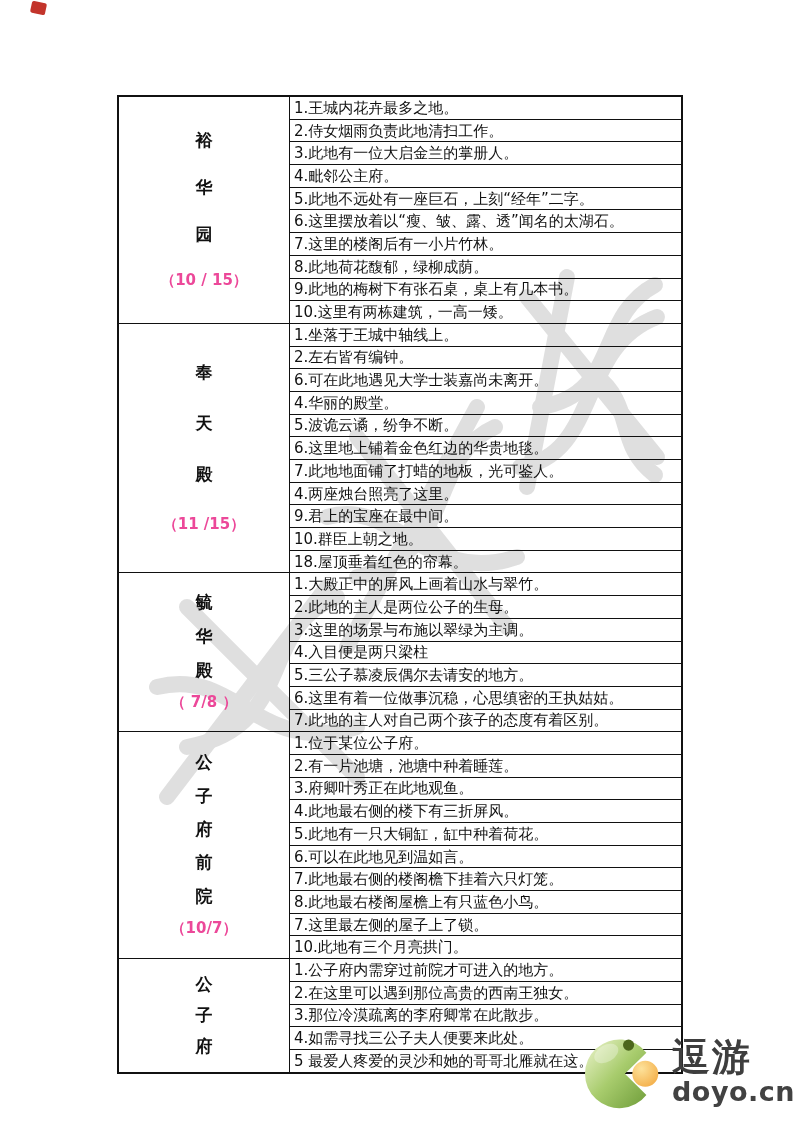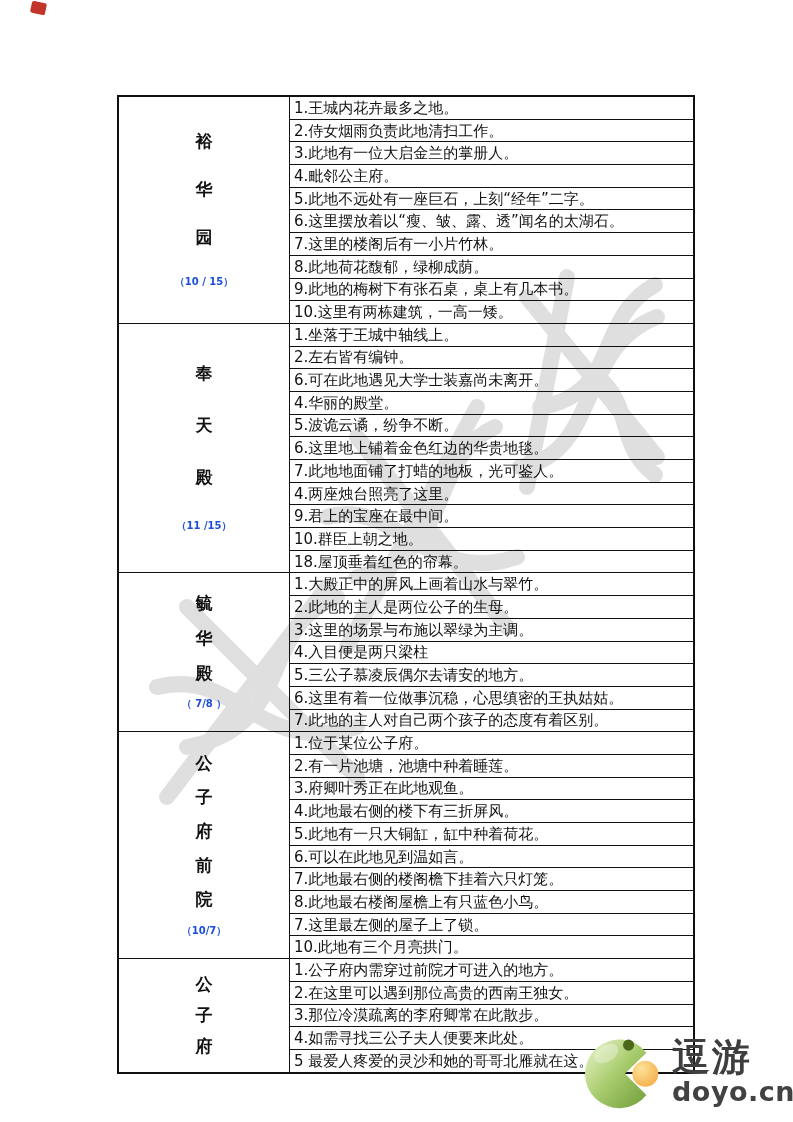--- a/index.html
+++ b/index.html
@@ -49,21 +49,21 @@
     background: transparent;
     border: 2px solid #111111;
   }
   #clue-table td {
     border: 1px solid #111111;
     background: transparent;
   }
   td.clue-cell {
     width: 383px;
     height: 21.7px;
-    padding: 0 16px 0 4px;
+    padding: 0 4px 0 4px;
     font-size: 15px;
     line-height: 1.2;
     color: #111111;
     white-space: nowrap;
     overflow: hidden;
     vertical-align: middle;
   }
   td.loc-cell {
     width: 170px;
     padding: 0;
@@ -77,23 +77,23 @@
     align-items: center;
     width: 100%;
   }
   .loc-char {
     font-size: 17px;
     font-weight: bold;
     color: #111111;
     line-height: 1;
   }
   .loc-count {
-    font-size: 10px;
+    font-size: 15px;
     font-weight: bold;
-    color: #1d4ed8;
+    color: #ec4899;
     line-height: 1;
   }
   
   #doyo-logo {
     position: absolute;
     left: 584px;
     top: 1033px;
     display: flex;
     align-items: center;
     z-index: 2;

